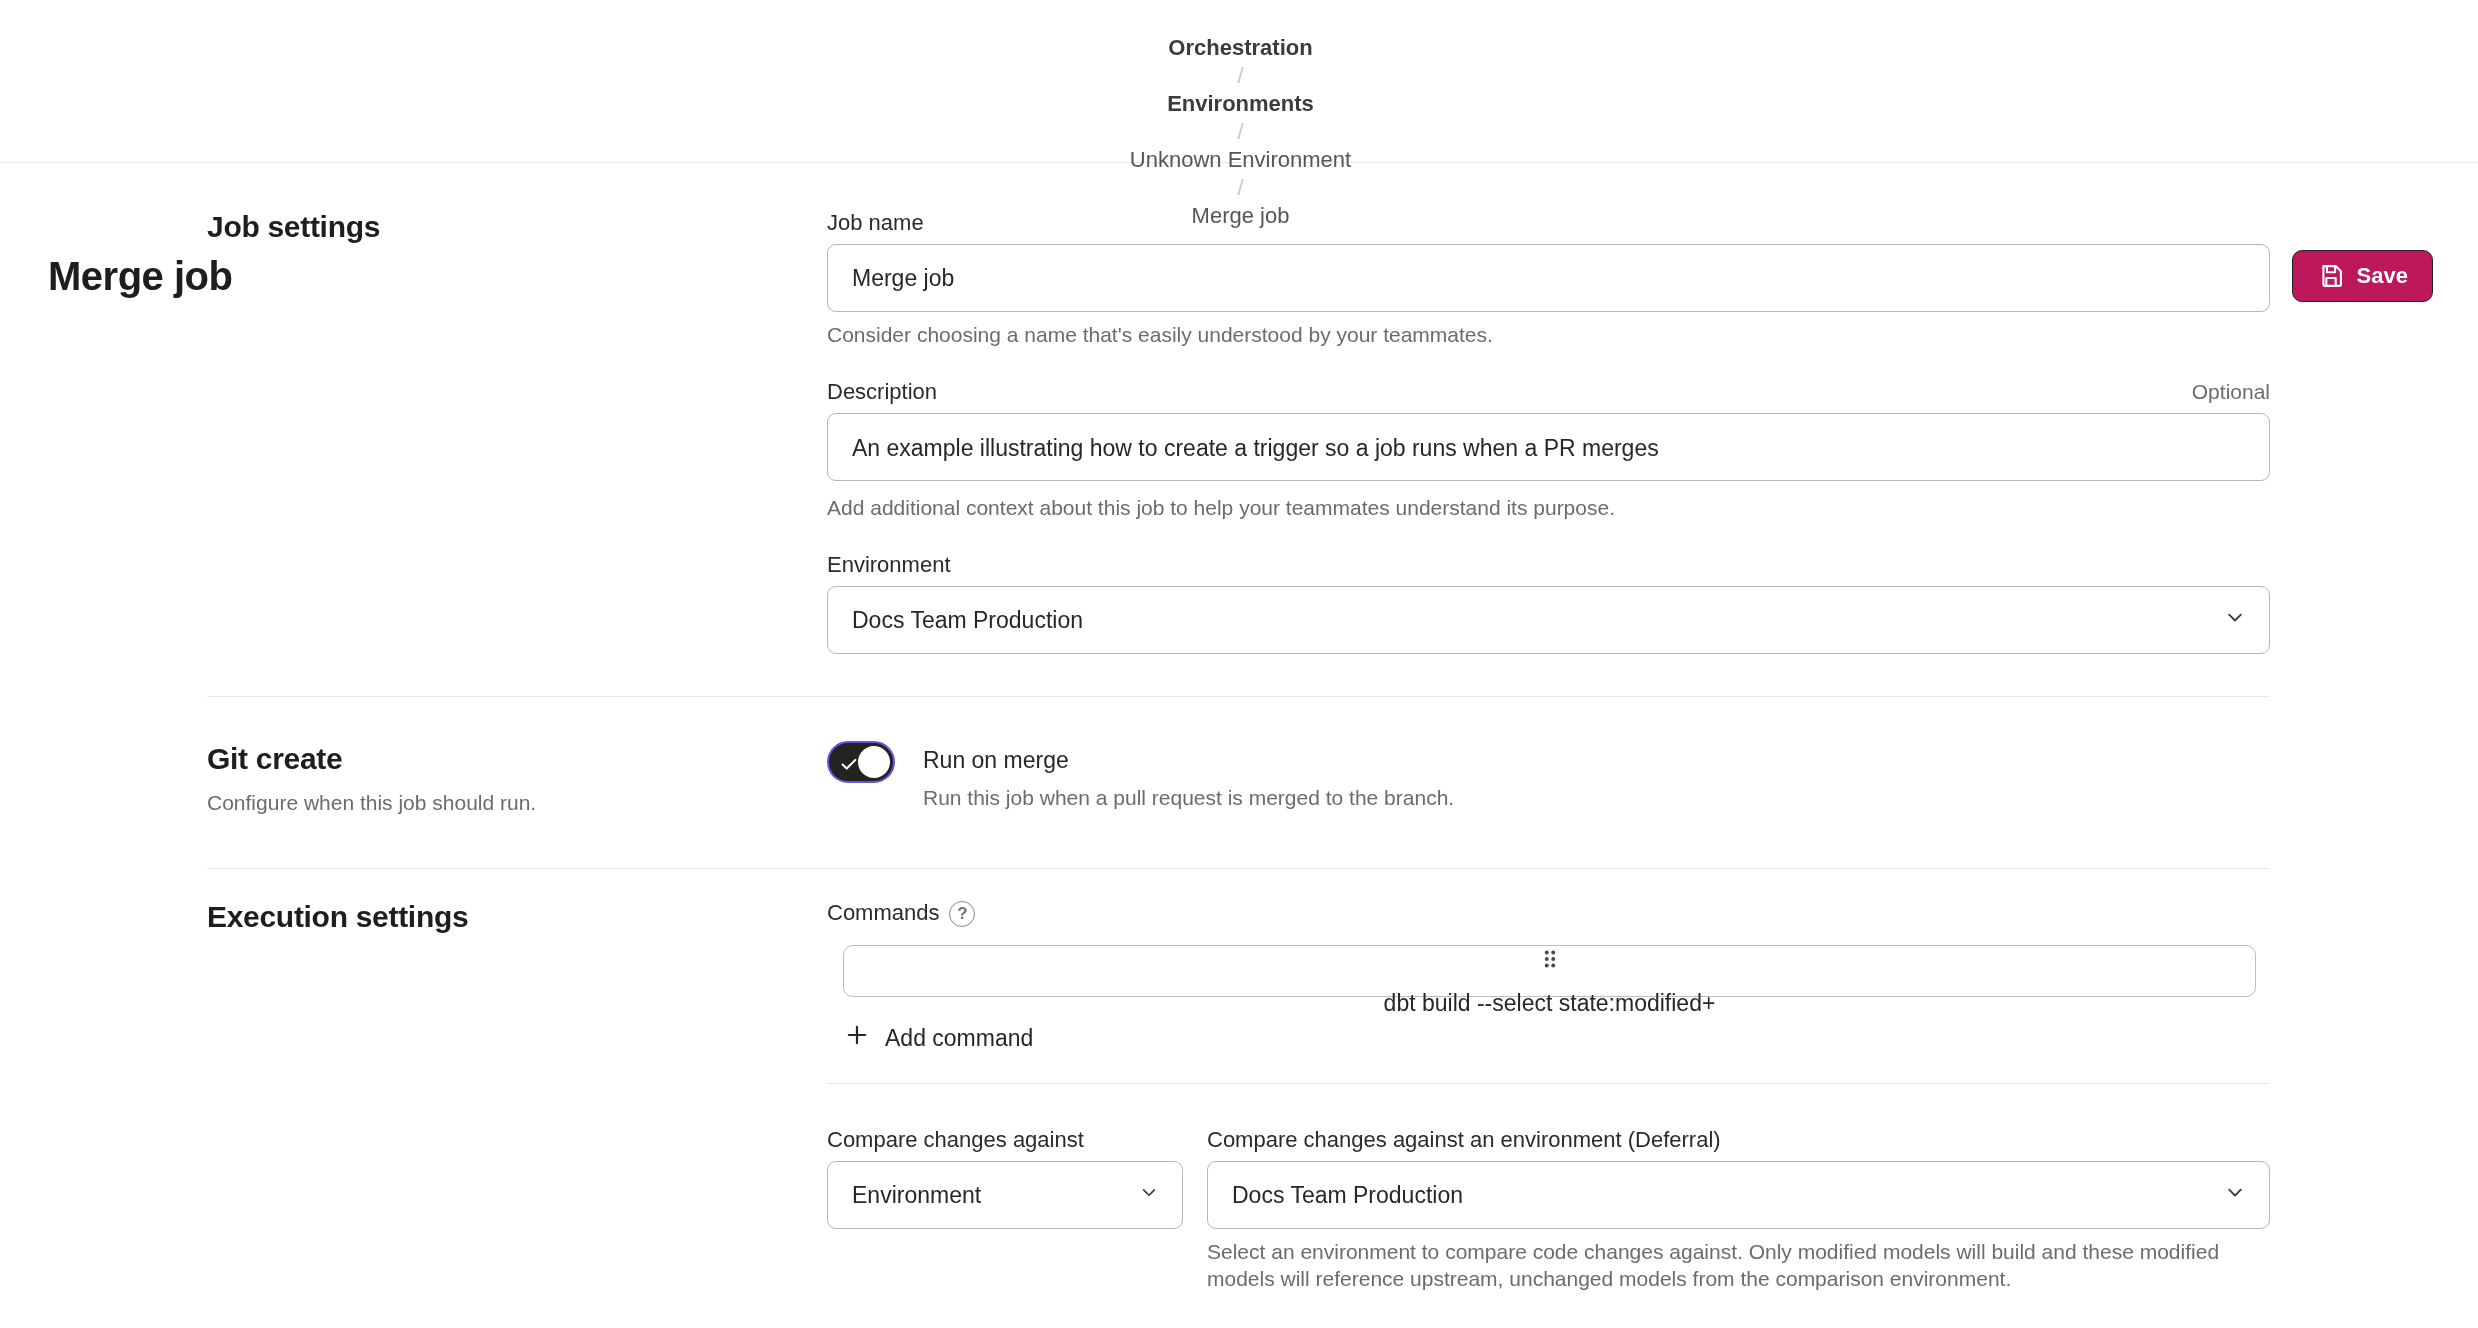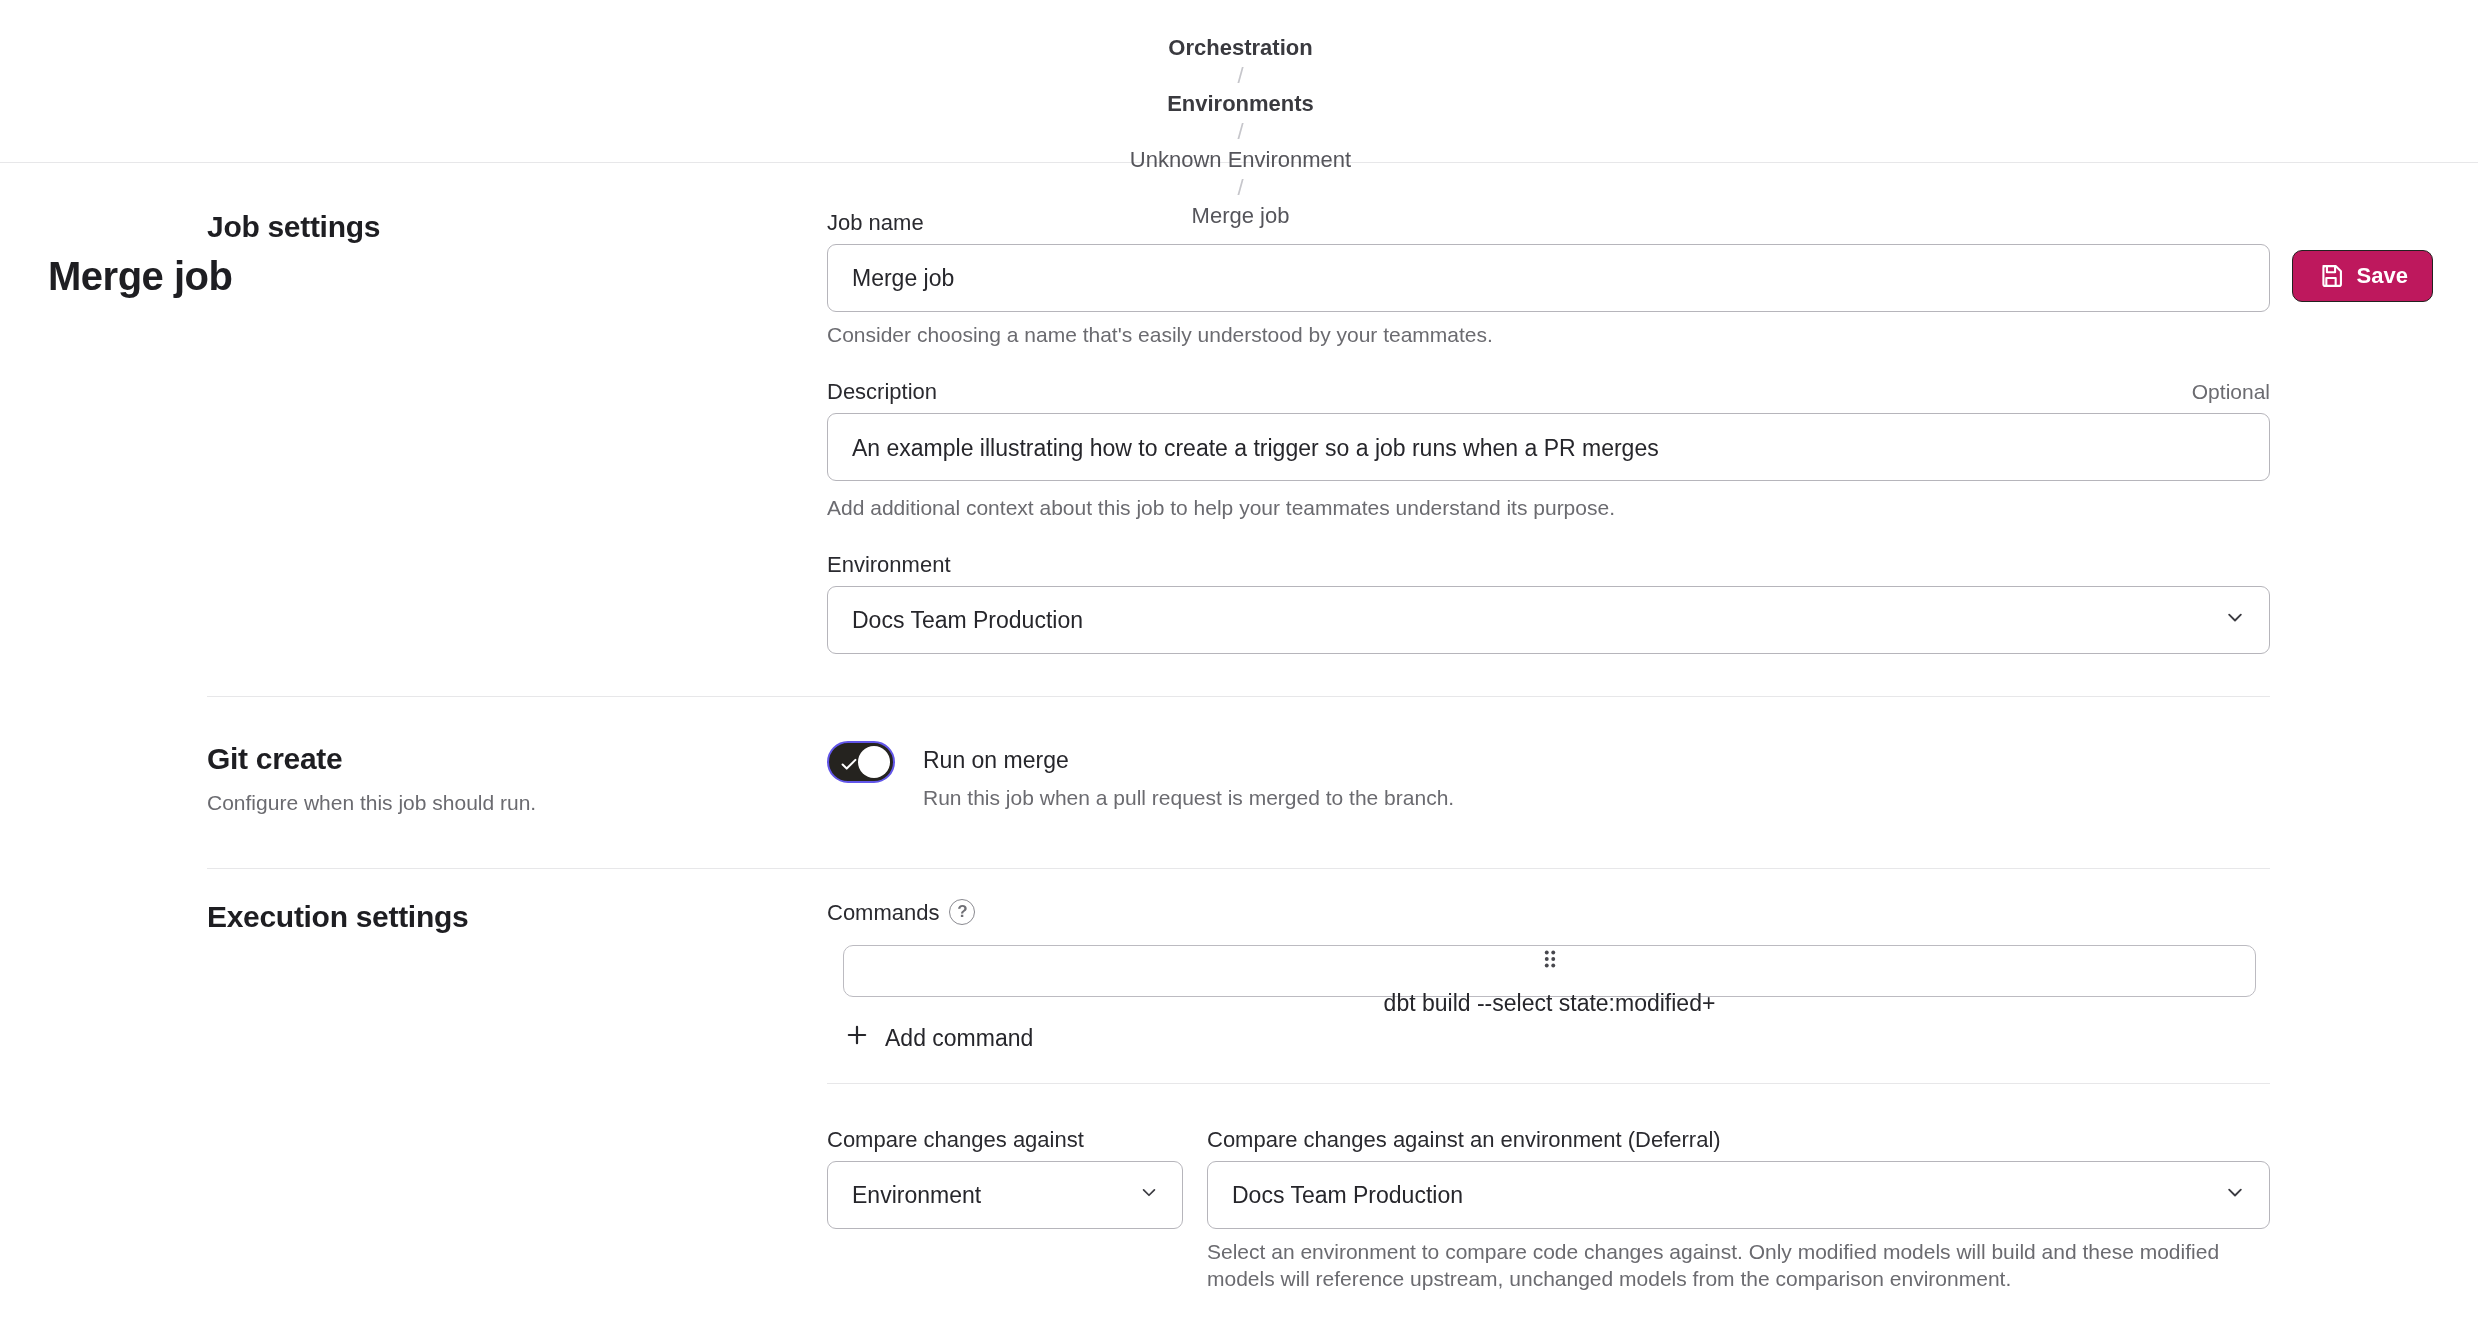--- a/index.html
+++ b/index.html
@@ -58,21 +58,21 @@
   .toggle { position:relative; width:68px; height:42px; border-radius:21px;
     background:#25231f; border:2px solid #6256e9; cursor:pointer; flex:0 0 auto; }
   .toggle .knob { position:absolute; top:3px; right:3px; width:32px; height:32px;
     border-radius:50%; background:#ffffff; }
   .toggle .check { position:absolute; left:9px; top:10px; }
   .toggle-texts { padding-top:4px; }
   .toggle-label { font-size:23px; font-weight:500; color:#26262b; line-height:30px; }
   .toggle-desc  { margin-top:9px; font-size:21px; color:#6b6b70; line-height:27px; }
 
   
-  .commands-label-row { display:flex; align-items:flex-start; gap:10px; }
+  .commands-label-row { display:flex; align-items:flex-end; gap:10px; }
   .help-icon { width:26px; height:26px; border:1.5px solid #8a8a90; border-radius:50%;
     color:#707075; font-size:17px; font-weight:700; display:flex; align-items:center;
     justify-content:center; cursor:pointer; }
   .command-row { margin:18px 14px 0 16px; height:52px; border:1px solid #bcbbc1;
     border-radius:10px; display:flex; align-items:center; gap:18px; padding:0 20px;
     background:#fff; cursor:pointer;flex-direction:column; }
   .command-text { font-size:23px; color:#26262b; }
   .drag-handle { display:flex; cursor:grab; }
   .add-command { margin:24px 0 0 16px; display:inline-flex; align-items:center; gap:14px;
     font-size:23px; font-weight:500; color:#26262b; cursor:pointer; }

